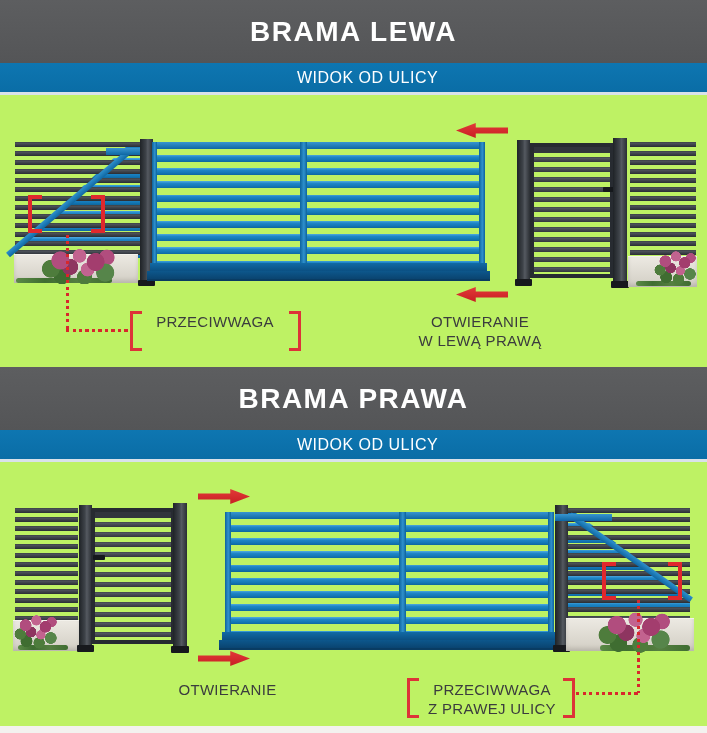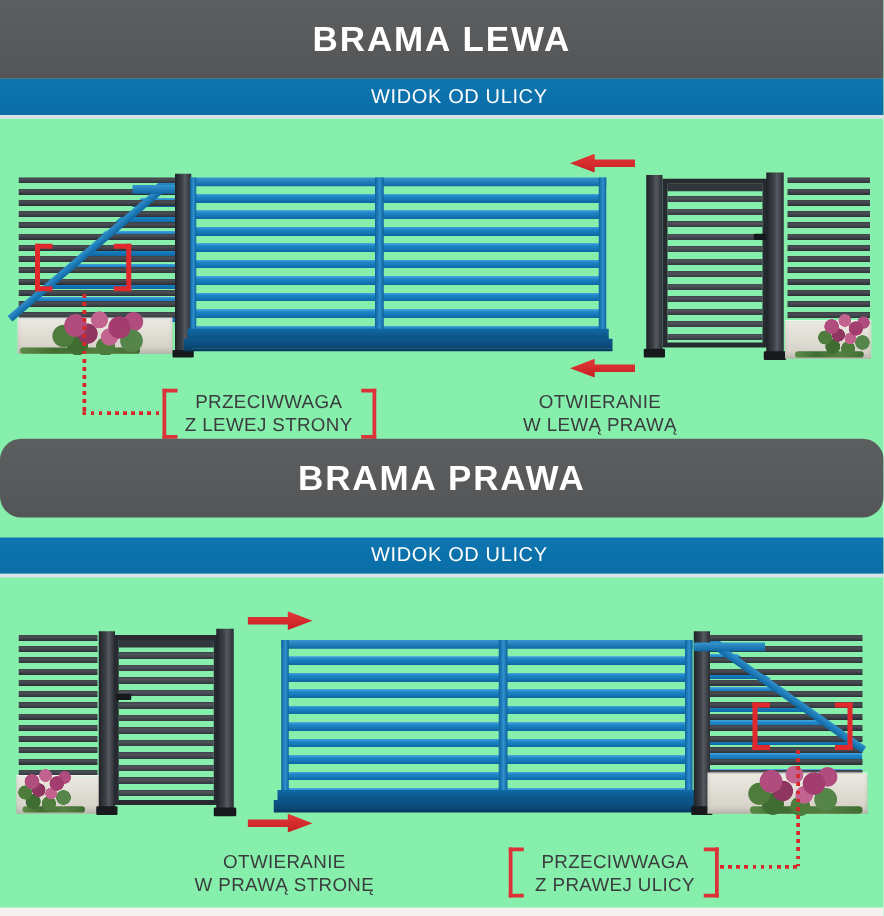--- a/index.html
+++ b/index.html
@@ -1,16 +1,16 @@
 <!DOCTYPE html>
 <html><head>
 <meta charset="utf-8">
 <style>
   html,body{margin:0;padding:0;background:#ffffff;}
-  .canvas{position:relative;width:707px;height:733px;background:#86efac;overflow:hidden;
+  .canvas{position:relative;width:707px;height:733px;background:#bef264;overflow:hidden;
           font-family:"Liberation Sans", sans-serif;}
   .abs{position:absolute;}
 
   
   .bar-gray{left:0;width:707px;height:63px;background:linear-gradient(180deg,#5d5e60,#545557);
             display:flex;align-items:center;justify-content:center;}
   .bar-gray .t{color:#ffffff;font-size:28px;font-weight:bold;letter-spacing:1.5px;}
   .bar-blue{left:0;width:707px;height:29px;background:linear-gradient(180deg,#0e76b1,#0a6da6);
             display:flex;align-items:center;justify-content:center;}
   .bar-blue .t{color:#ffffff;font-size:16px;letter-spacing:0.5px;margin-left:28px;}
@@ -118,28 +118,27 @@
 
   <div class="abs hl-l" style="left:28px;top:195px;width:14px;height:38px;"></div>
   <div class="abs hl-r" style="left:91px;top:195px;width:14px;height:38px;"></div>
   <div class="abs dot-v" style="left:66px;top:235px;height:96px;"></div>
   <div class="abs dot-h" style="left:66px;top:329px;width:64px;"></div>
 
   <div class="abs br-l" style="left:130px;top:311px;width:12px;height:40px;"></div>
   <div class="abs br-r" style="left:289px;top:311px;width:12px;height:40px;"></div>
   <div class="abs lbl" style="left:140px;top:312px;width:150px;">
     <span>PRZECIWWAGA</span>
-    <span>Z LEWEJ STRONY</span>
   </div>
   <div class="abs lbl" style="left:395px;top:312px;width:170px;">
     <span>OTWIERANIE</span>
     <span>W LEWĄ PRAWĄ</span>
   </div>
 
-  <div class="abs bar-gray" style="top:351px;border-radius:17px;">
+  <div class="abs bar-gray" style="top:367px;">
     <div class="t">BRAMA PRAWA</div>
   </div>
   <div class="abs bar-blue" style="top:430px;">
     <div class="t">WIDOK OD ULICY</div>
   </div>
   <div class="abs bar-edge" style="top:459px;"></div>
 
   <div class="abs slats-dark" style="left:15px;top:508px;width:63px;height:117px;"></div>
   <div class="abs base-concrete" style="left:13px;top:620px;width:67px;height:30px;"></div>
   <div class="abs grass" style="left:18px;top:645px;width:50px;height:5px;"></div>
@@ -177,21 +176,20 @@
   <div class="abs grass" style="left:600px;top:645px;width:90px;height:6px;"></div>
   <div class="abs flowers" style="left:595px;top:608px;width:78px;height:45px;"></div>
 
   <div class="abs hl-l" style="left:602px;top:562px;width:14px;height:38px;"></div>
   <div class="abs hl-r" style="left:668px;top:562px;width:14px;height:38px;"></div>
   <div class="abs dot-v" style="left:637px;top:600px;height:93px;"></div>
   <div class="abs dot-h" style="left:576px;top:692px;width:62px;"></div>
 
   <div class="abs lbl" style="left:145px;top:680px;width:165px;">
     <span>OTWIERANIE</span>
-    <span>W PRAWĄ STRONĘ</span>
   </div>
   <div class="abs br-l" style="left:407px;top:678px;width:12px;height:40px;"></div>
   <div class="abs br-r" style="left:563px;top:678px;width:12px;height:40px;"></div>
   <div class="abs lbl" style="left:412px;top:680px;width:160px;">
     <span>PRZECIWWAGA</span>
     <span>Z PRAWEJ ULICY</span>
   </div>
 
   <div class="abs strip-bottom"></div>
 </div>

